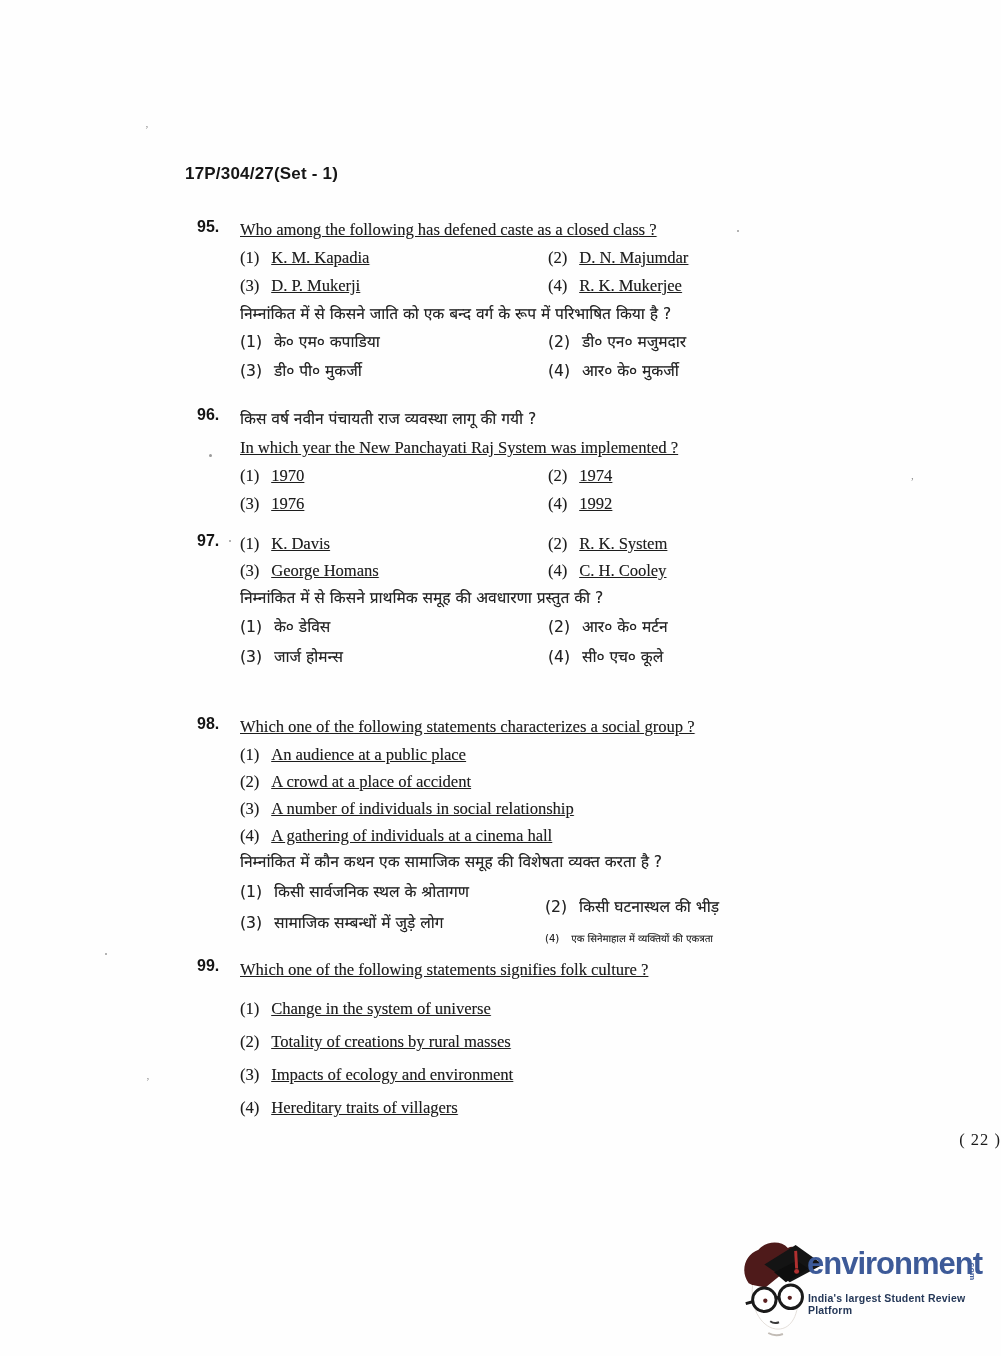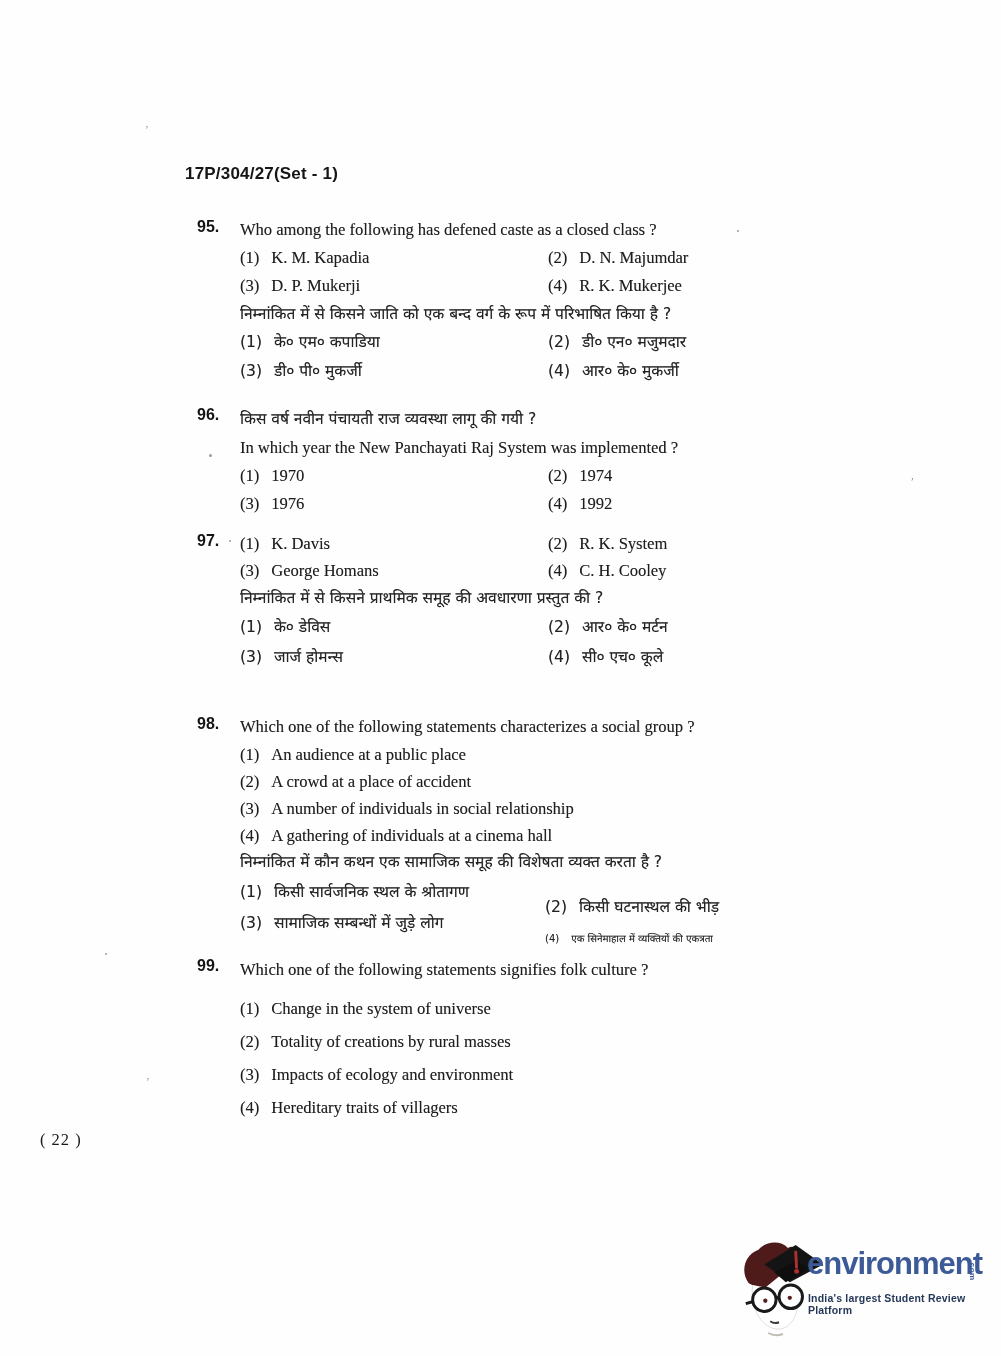--- a/index.html
+++ b/index.html
@@ -17,35 +17,35 @@
   }
 
   .q{position:absolute;left:197px;width:720px;font-size:16.5px;}
   .qnum{
     position:absolute;left:0;top:2px;
     font-family:"Liberation Sans","DejaVu Sans",sans-serif;
     font-weight:700;font-size:16px;color:#141414;
   }
   .qbody{margin-left:43px;}
   .qline{min-height:28px;line-height:28px;}
-  .en{text-shadow:.3px 0 0 rgba(0,0,0,.35);}
+  .en{text-shadow:.3px 0 0 rgba(0,0,0,.35);text-decoration:underline;}
   .hi{
     font-family:"DejaVu Sans","Liberation Sans",sans-serif;
     font-size:15.5px;font-weight:500;color:#222;
     text-shadow:.2px 0 0 rgba(0,0,0,.3);
   }
   .optrow{position:relative;height:28px;line-height:28px;}
   .optrow.tall{height:33px;line-height:33px;}
   .opt{white-space:nowrap;}
   .opt .olabel{display:inline-block;margin-right:12px;}
   .opt.right{position:absolute;left:308px;top:0;}
   .q98 .hiopts .opt.right{left:305px;margin-top:16px;}
 
   .pagenum{
-    position:absolute;top:1130px;left:0;width:1001px;text-align:left;
+    position:absolute;top:1130px;left:0;width:1001px;text-align:right;
     font-size:16.5px;text-indent:40px;color:#1b1b1b;letter-spacing:1px;
   }
 
   
   .speck{position:absolute;color:#8a8a8a;font-size:11px;line-height:1;
     font-family:"Liberation Serif",serif;}
   .speck.dot{width:3px;height:3px;border-radius:50%;background:#9a9a9a;}
 
   
   .wm{position:absolute;left:735px;top:1236px;width:262px;height:112px;}

